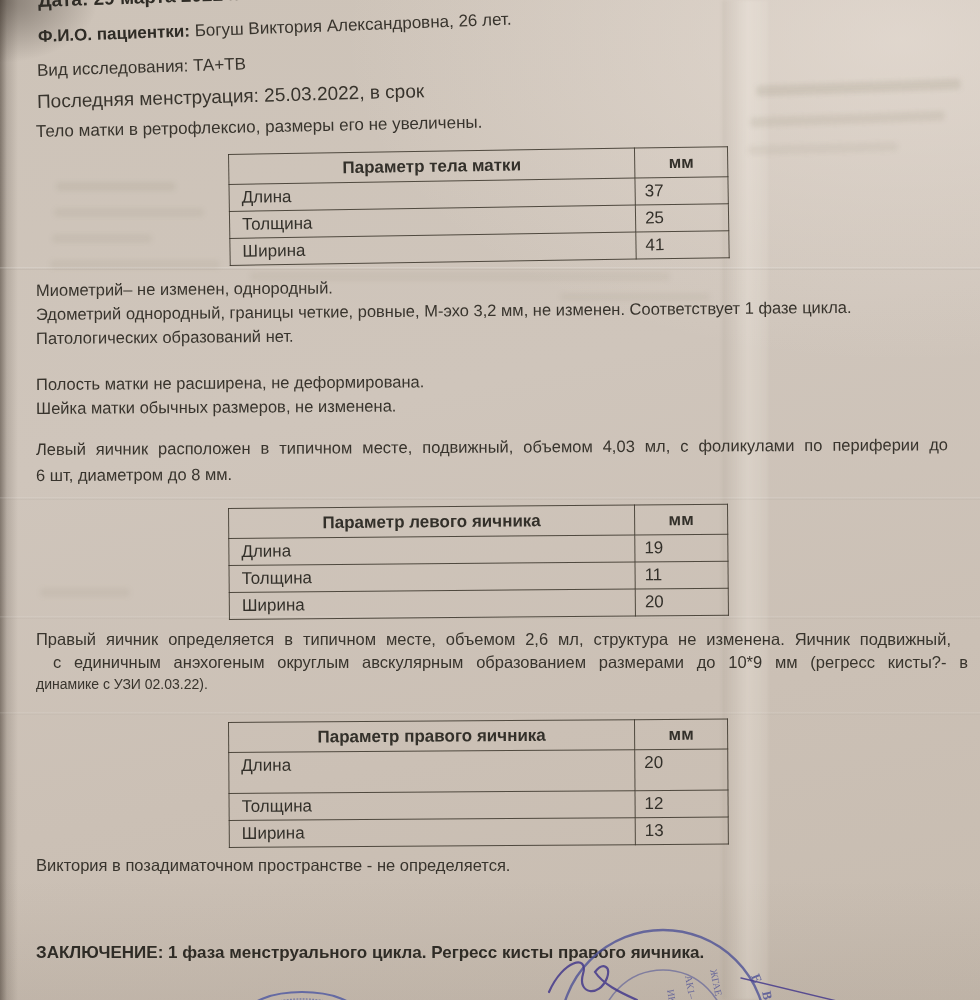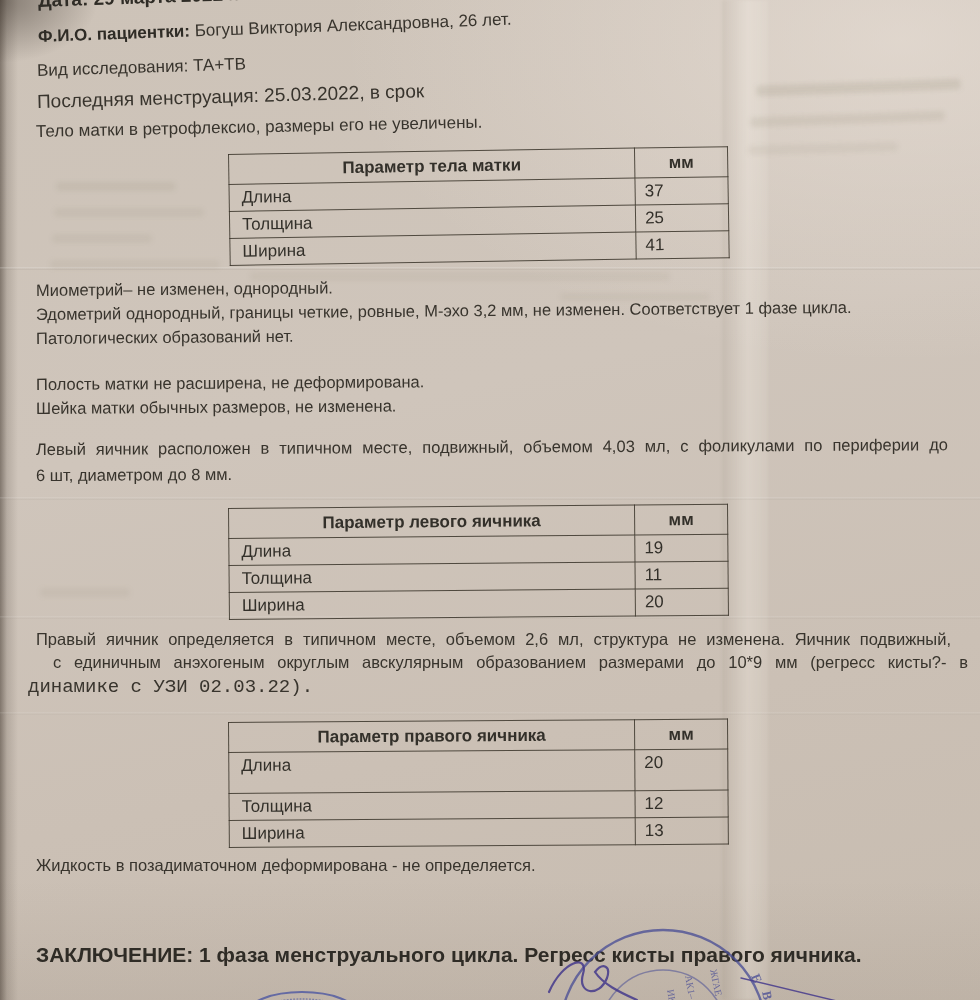--- a/index.html
+++ b/index.html
@@ -119,21 +119,21 @@
       </tr>
       <tr>
         <td>Ширина</td>
         <td class="val">20</td>
       </tr>
     </tbody>
   </table>
 
   <div class="para jline" style="left:36px;top:630px;width:915px;font-size:16.5px;">Правый яичник определяется в типичном месте, объемом 2,6 мл, структура не изменена. Яичник подвижный,</div>
   <div class="para jline" style="left:53px;top:653px;width:915px;font-size:16.5px;">с единичным анэхогеным округлым авскулярным образованием размерами до 10*9 мм (регресс кисты?- в</div>
-  <div class="para" style="left:28px;top:676px;width:915px;font-size:19px;font-family:Liberation Mono, monospace;">динамике с УЗИ 02.03.22).</div>
+  <div class="para" style="left:36px;top:676px;width:915px;font-size:14px;">динамике с УЗИ 02.03.22).</div>
 
   <table class="doc-table" style="left:228px;top:722px;transform:rotate(-0.4deg);">
     <thead>
       <tr>
         <th class="param-col">Параметр правого яичника</th>
         <th class="unit-col">мм</th>
       </tr>
     </thead>
     <tbody>
       <tr class="tall">
@@ -144,23 +144,23 @@
         <td>Толщина</td>
         <td class="val">12</td>
       </tr>
       <tr>
         <td>Ширина</td>
         <td class="val">13</td>
       </tr>
     </tbody>
   </table>
 
-  <div class="line" style="left:36px;top:856px;font-size:16.5px;">Жидкость в позадиматочном деформирована  - не определяется.</div>
+  <div class="line" style="left:36px;top:856px;font-size:16.5px;">Виктория в позадиматочном пространстве  - не определяется.</div>
 
-  <div class="line" style="left:36px;top:943px;font-size:21px;">
+  <div class="line" style="left:36px;top:943px;font-size:17px;">
     <span class="b">ЗАКЛЮЧЕНИЕ: </span><span class="b"> 1 фаза менструального цикла. Регресс кисты правого яичника.</span>
   </div>
 
   <svg style="left:545px;top:918px;" width="300" height="82" viewBox="0 0 300 82">
     <g stroke="#4c5096" fill="none" opacity="0.78">
       <circle cx="118" cy="115" r="103" stroke-width="2.4"></circle>
       <circle cx="118" cy="115" r="63" stroke-width="1.6" opacity="0.7"></circle>
     </g>
     <defs>
       <path id="arcT" d="M 40.5 150 A 85 85 0 0 1 195.5 150"></path>

